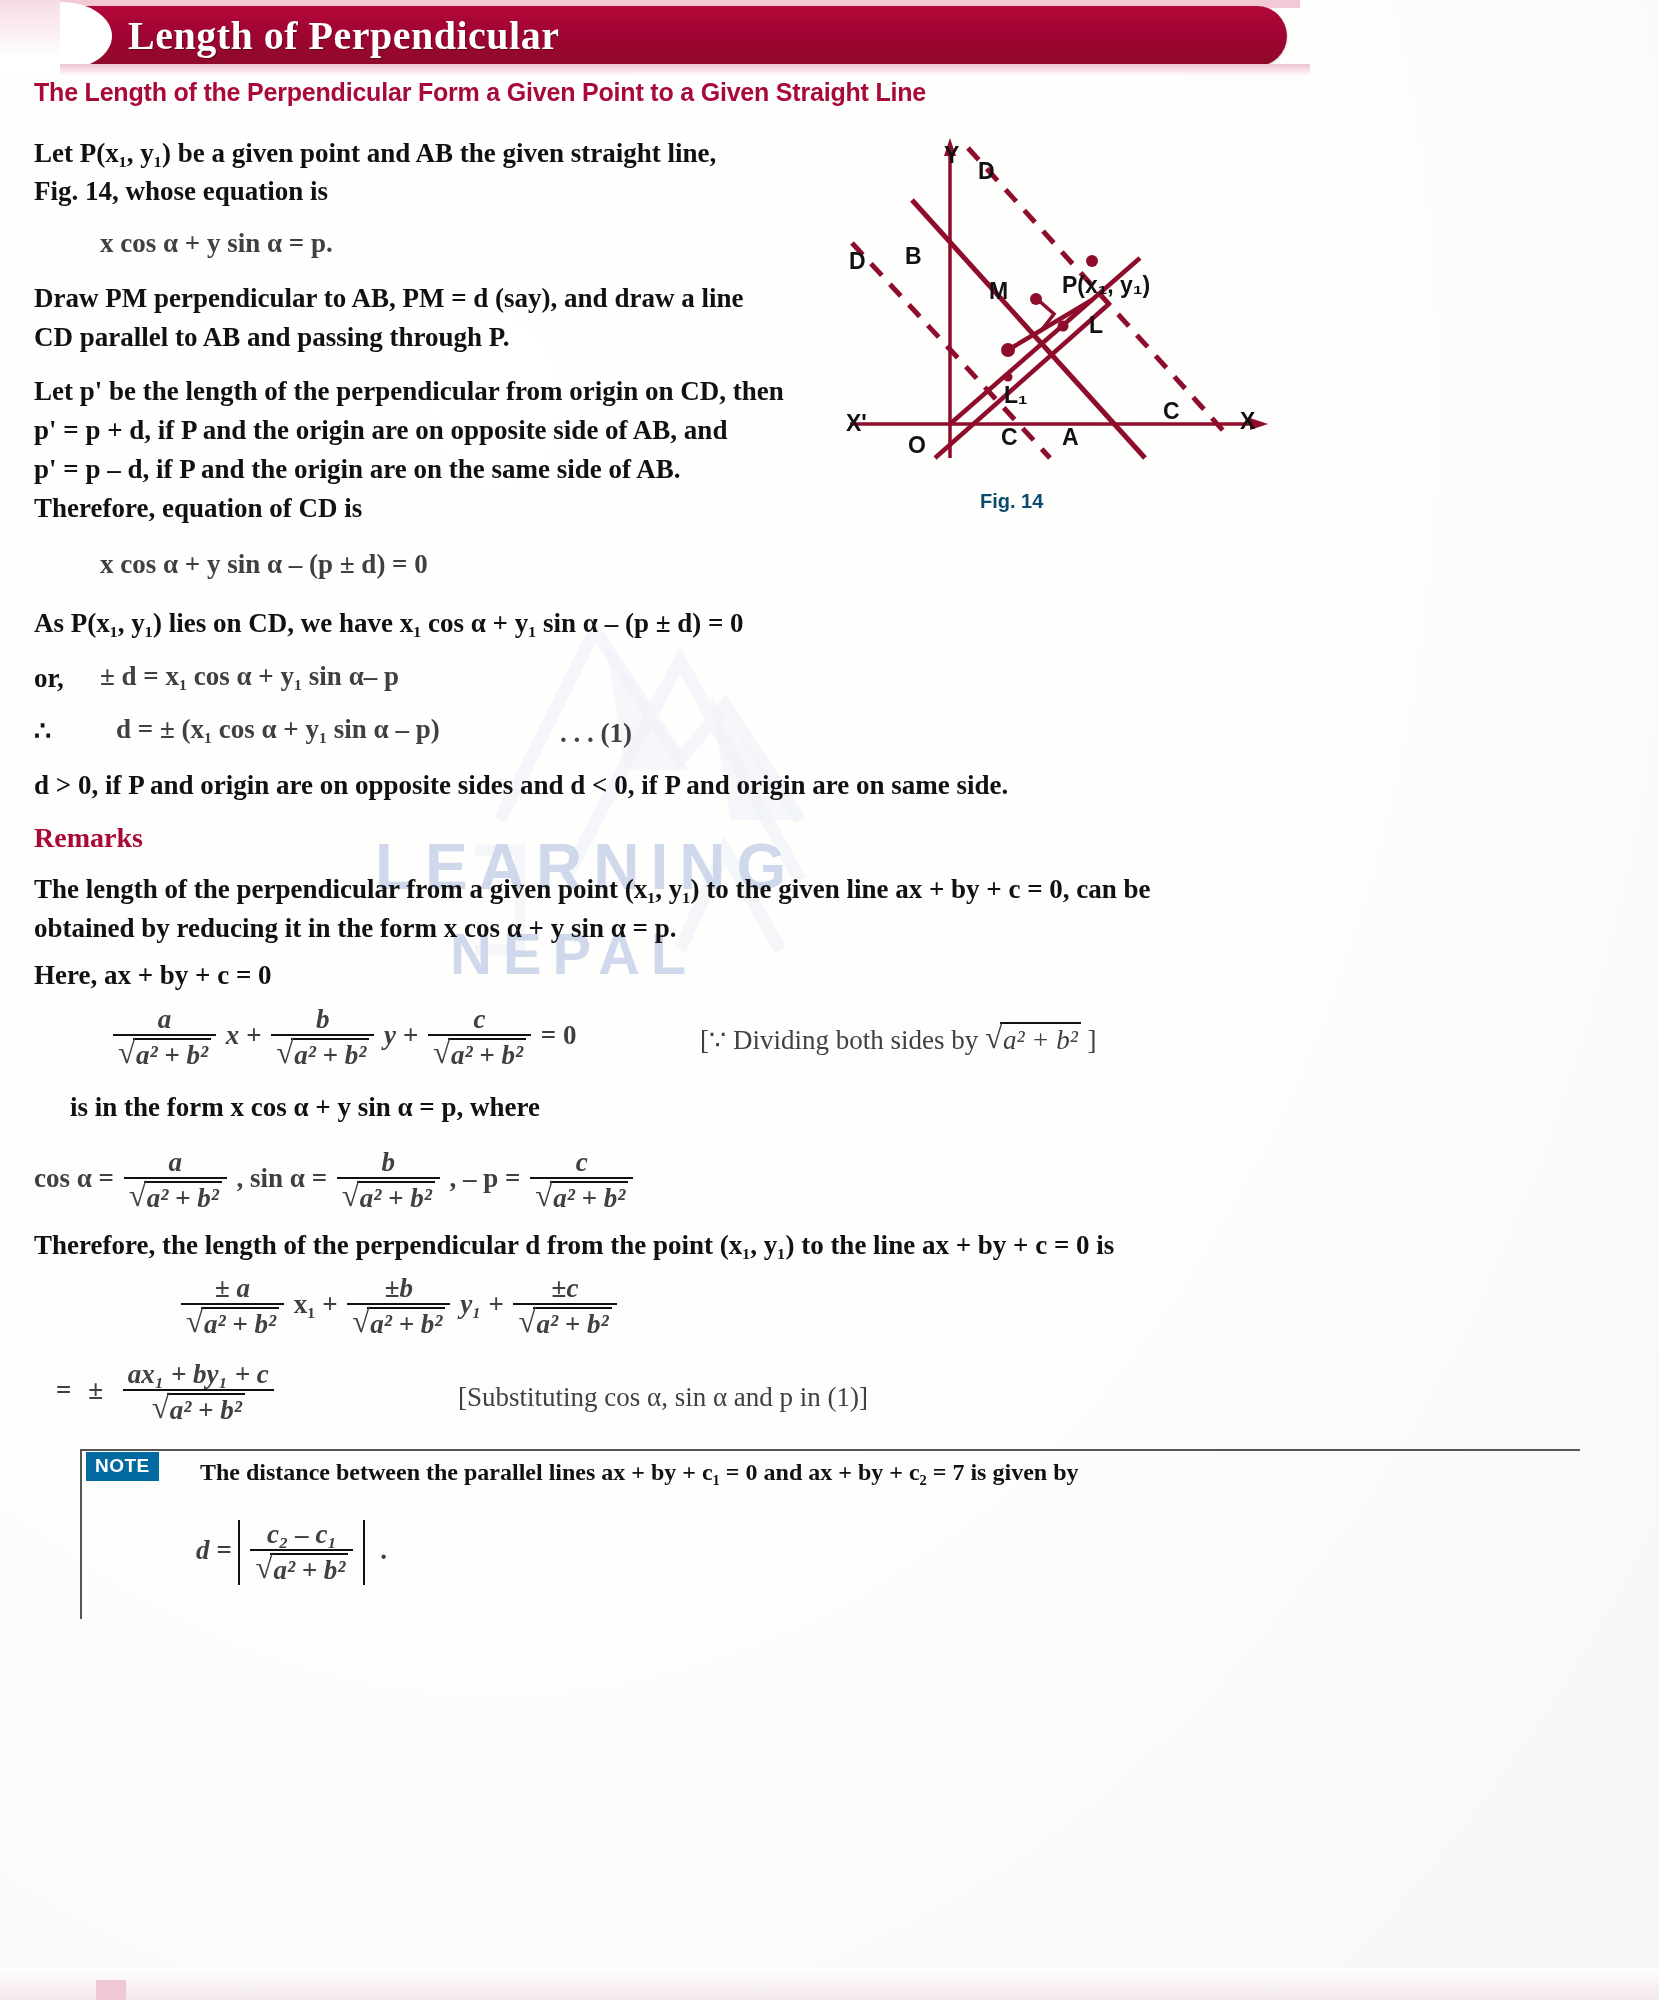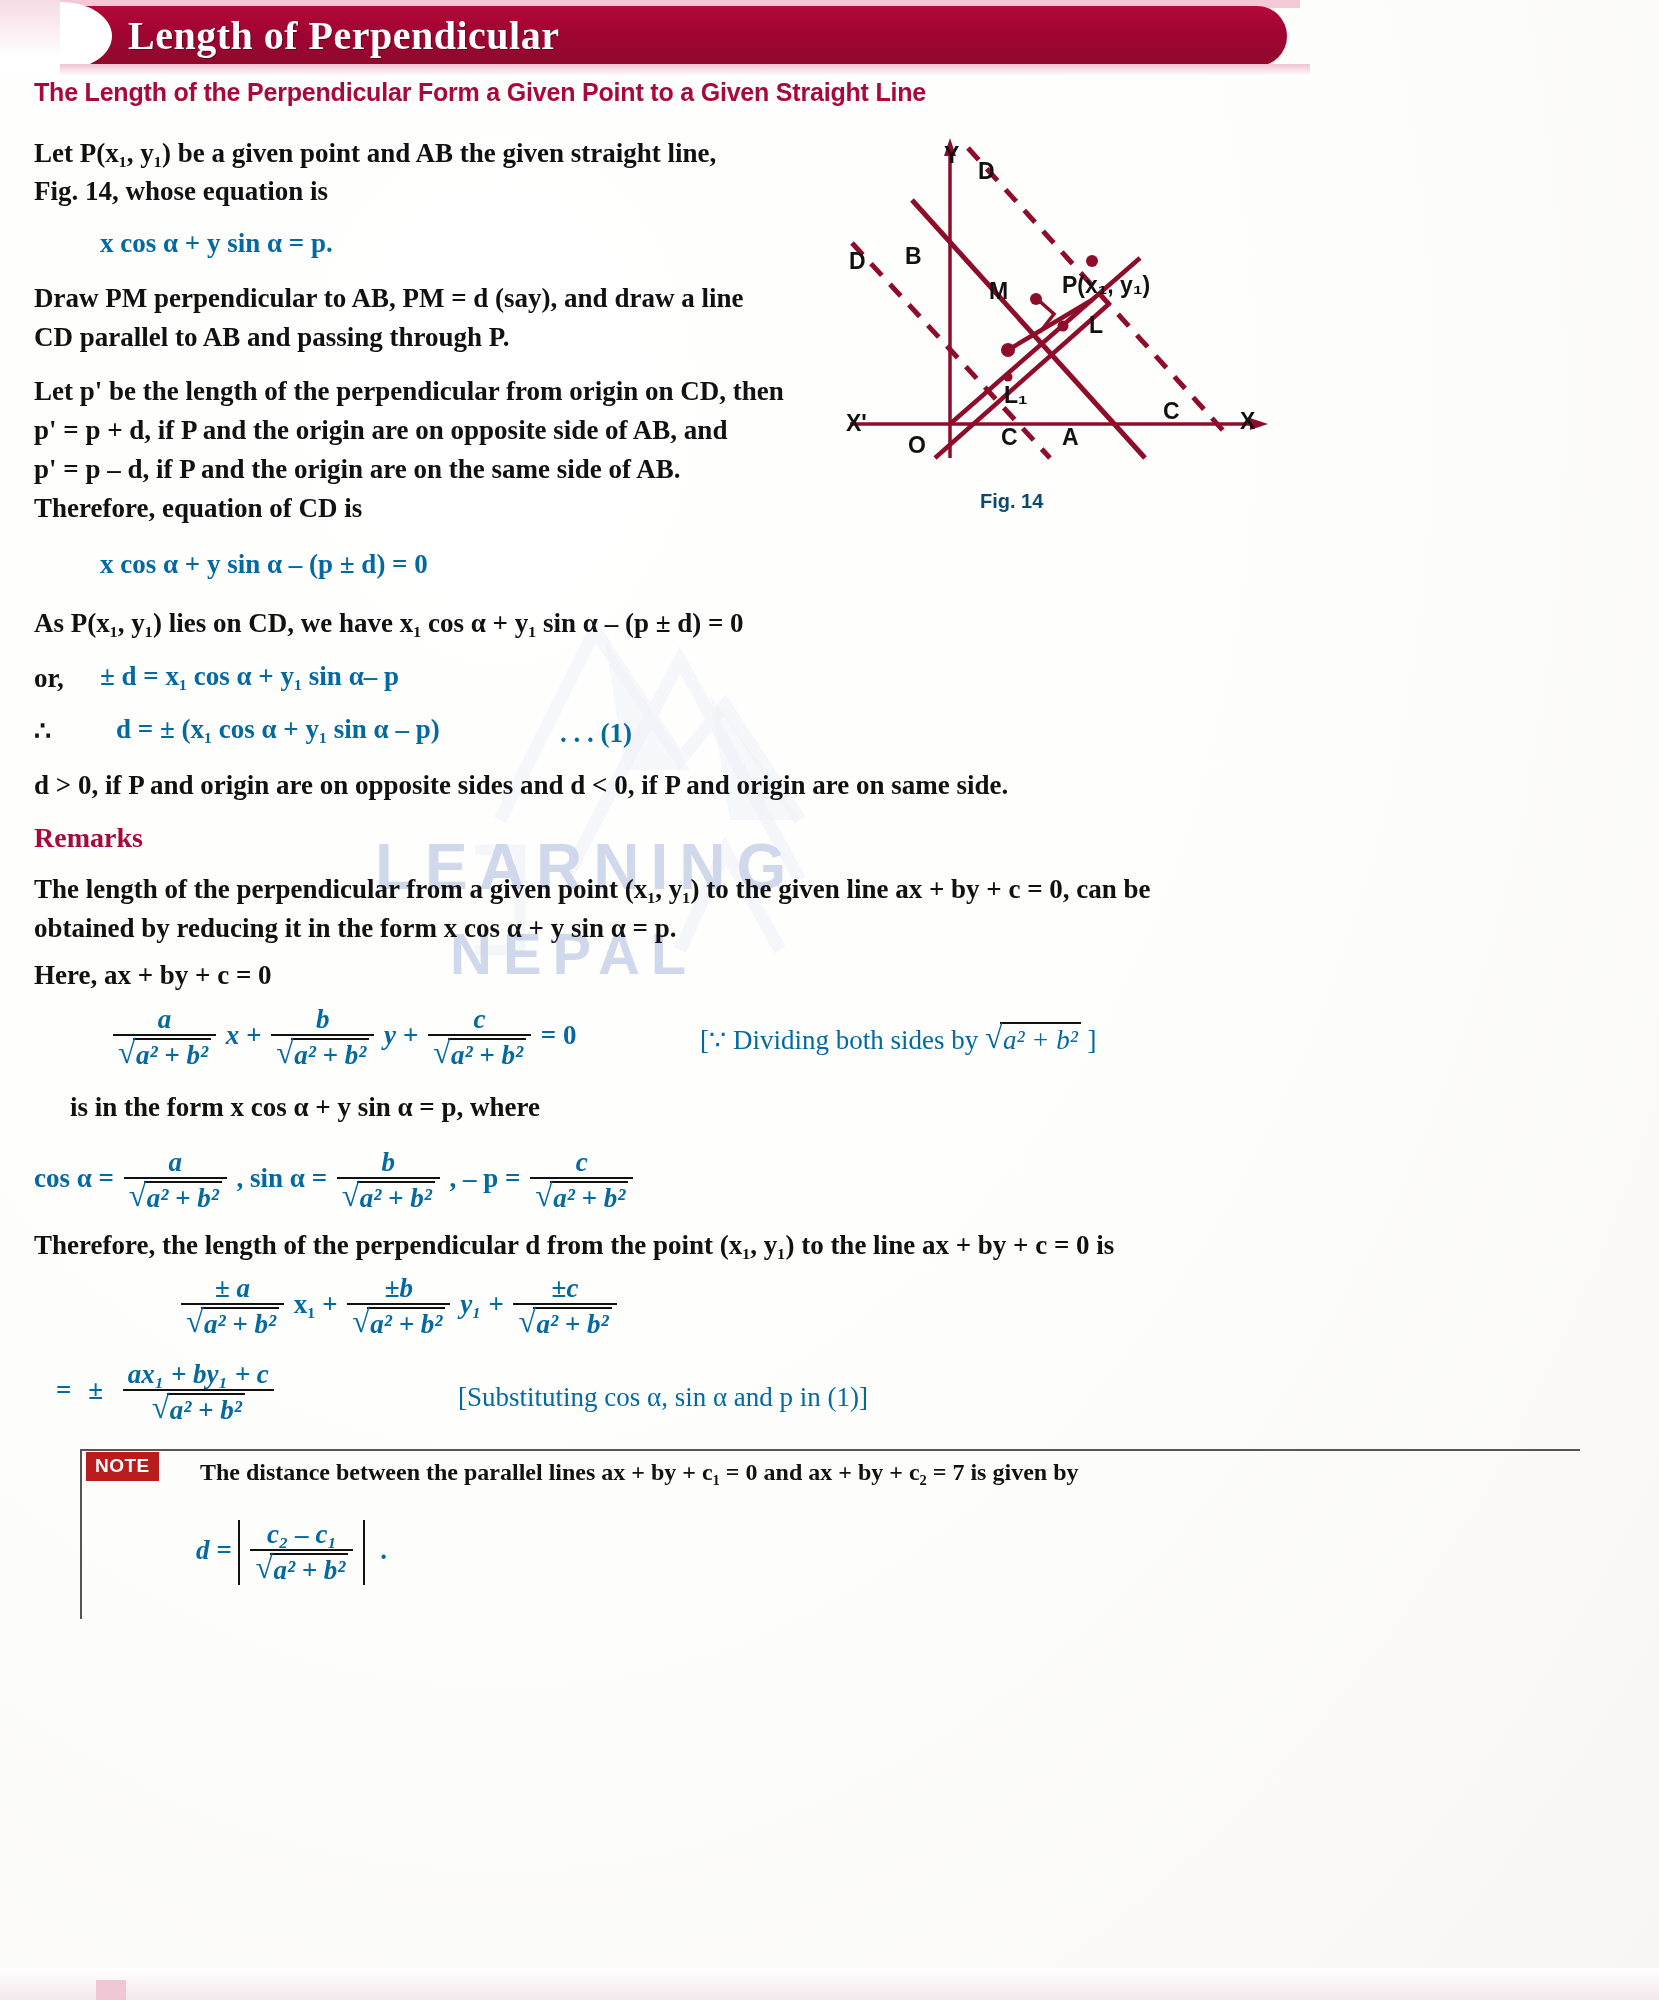--- a/index.html
+++ b/index.html
@@ -87,21 +87,21 @@
     font-size: 27px;
     line-height: 1.28;
     color: #111;
   }
   .b { font-weight: bold; }
   .eq {
     position: absolute;
     font-family: "Liberation Serif", serif;
     font-size: 27px;
     font-weight: bold;
-    color: #0369a1;
+    color: #404040;
     white-space: nowrap;
   }
 
   
   .frac {
     display: inline-block;
     vertical-align: middle;
     text-align: center;
     line-height: 1.05;
     margin: 0 3px;
@@ -176,21 +176,21 @@
   
   .note-rule {
     position: absolute;
     left: 80px; top: 1449px;
     width: 1500px; height: 2px;
     background: #555;
   }
   .note-badge {
     position: absolute;
     left: 86px; top: 1452px;
-    background: #b91c1c;
+    background: #0369a1;
     color: #fff;
     font-family: "Liberation Sans", sans-serif;
     font-weight: bold;
     font-size: 19px;
     padding: 3px 9px 4px 9px;
     letter-spacing: .5px;
   }
   .note-left {
     position: absolute;
     left: 80px; top: 1449px;

